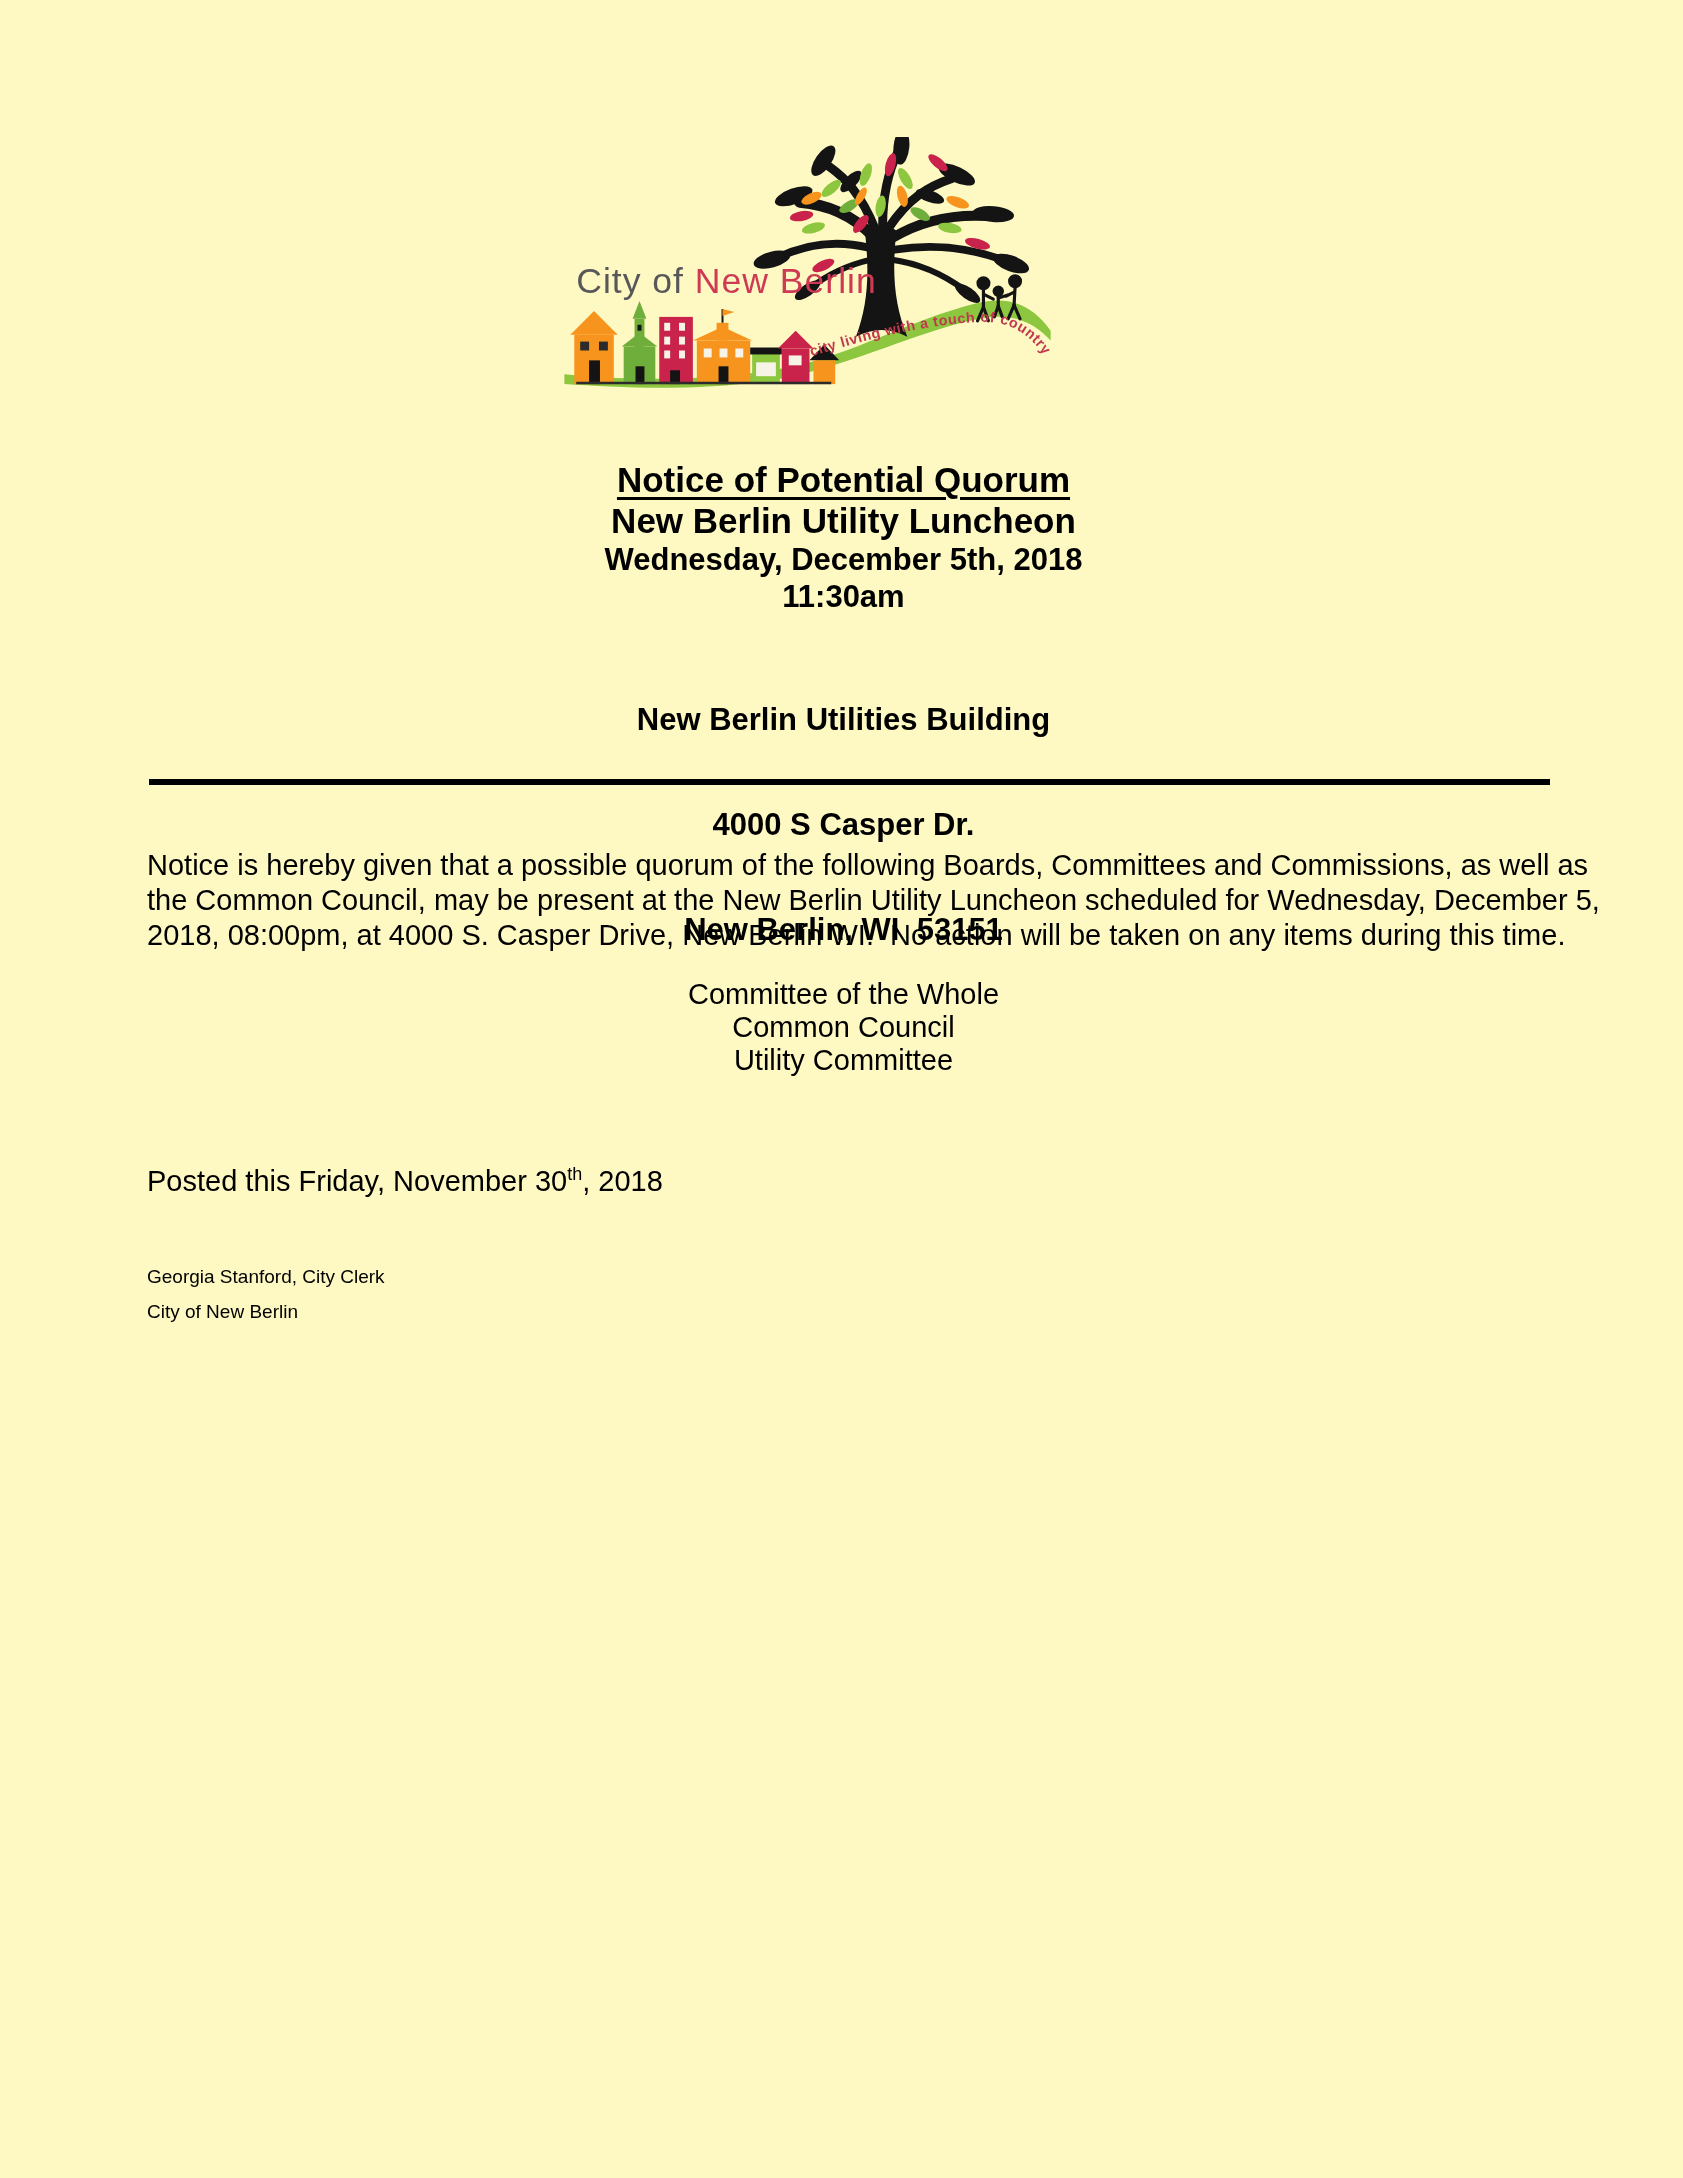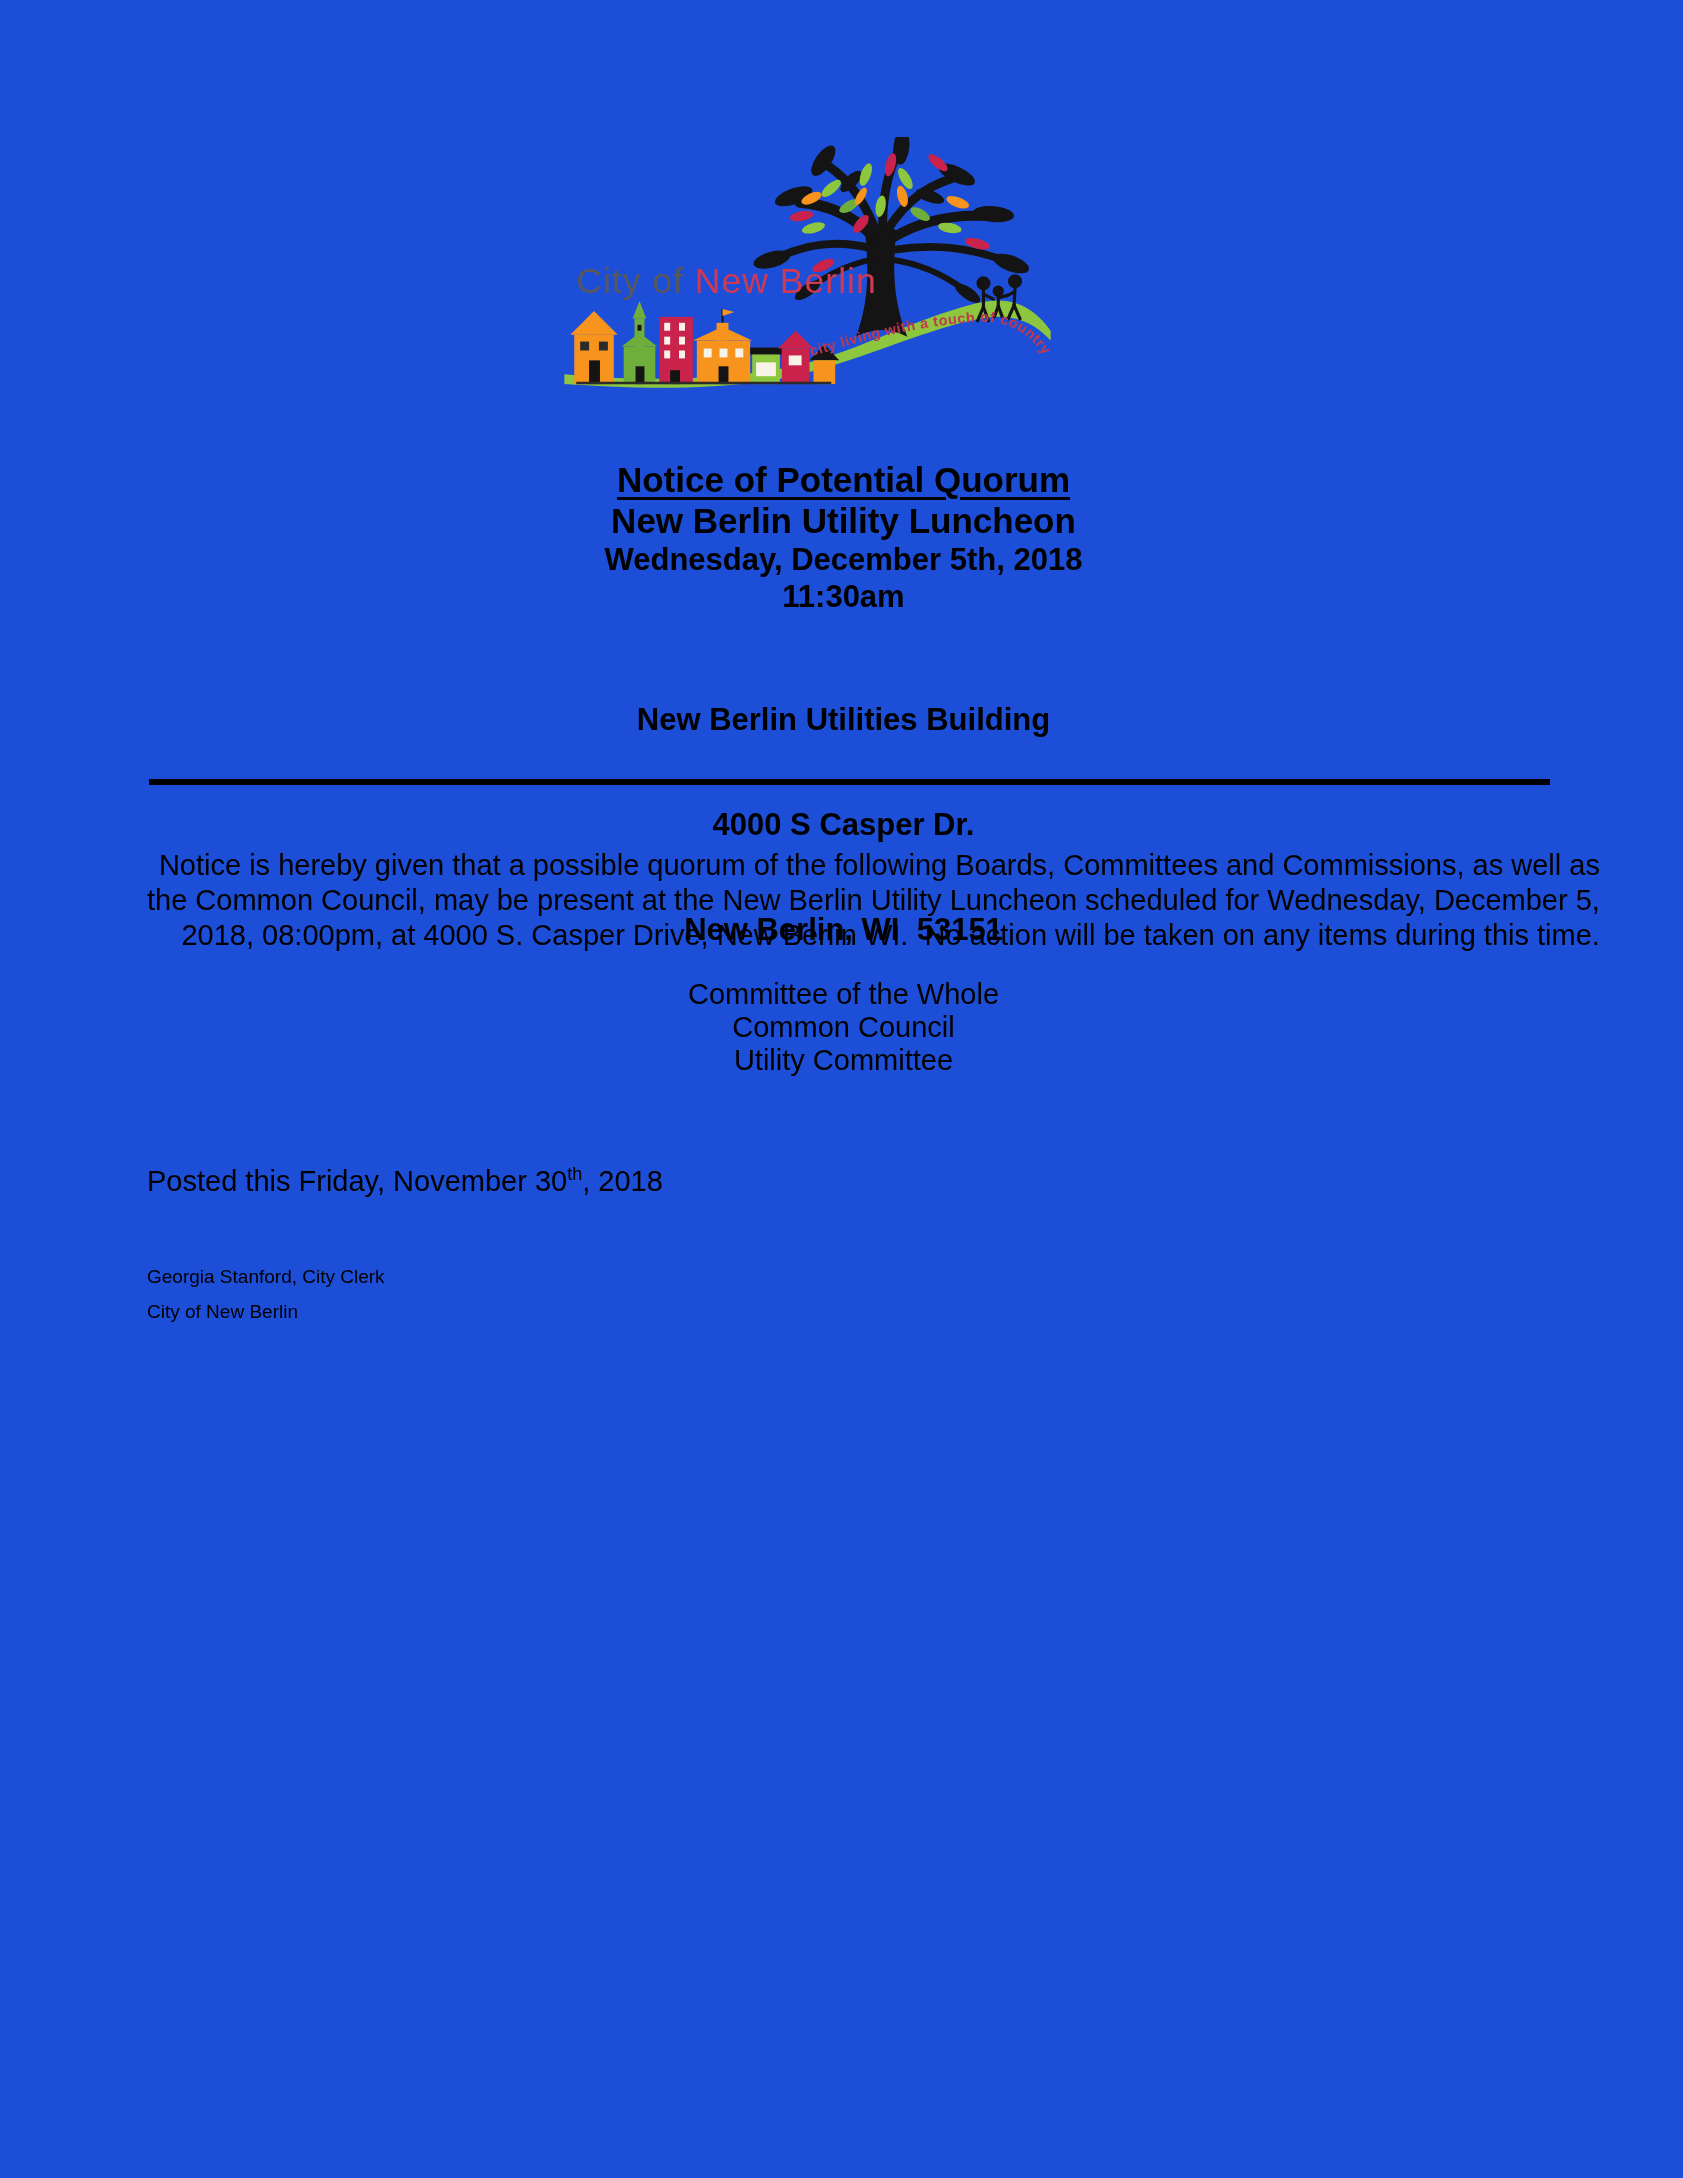--- a/index.html
+++ b/index.html
@@ -3,37 +3,37 @@
 <meta charset="utf-8">
 <style>
   html, body { margin: 0; padding: 0; background: #ffffff; }
   body {
     width: 1683px; height: 2178px;
     font-family: "Liberation Sans", sans-serif;
     color: #000000;
     position: relative;
     overflow: hidden;
   }
-  .page { position: relative; width: 1683px; height: 2178px; background: #1d4ed8; }
+  .page { position: relative; width: 1683px; height: 2178px; background: #fef9c3; }
 
   .logo-wrap { position: absolute; left: 564px; top: 137px; width: 490px; height: 255px; }
 
   .center-col { position: absolute; left: 2px; width: 1683px; text-align: center; }
 
   .title-block { top: 459px; font-weight: bold; }
   .title-line1 { font-size: 35px; line-height: 42px; text-decoration: underline; text-decoration-thickness: 3px; text-underline-offset: 5px; }
   .title-line2 { font-size: 35px; line-height: 40px; }
   .title-line3, .title-line4 { font-size: 31px; line-height: 37px; }
 
   .addr-block { top: 632px; font-weight: bold; font-size: 31px; line-height: 35px; white-space: pre; }
 
   .rule { position: absolute; left: 149px; top: 779px; width: 1401px; height: 6px; background: #000000; }
 
   .body-block { position: absolute; left: 147px; top: 848px; font-size: 29px; line-height: 35px; }
-  .body-block .line { white-space: pre; text-align: right; }
+  .body-block .line { white-space: pre; }
 
   .committee-block { top: 978px; font-size: 29px; line-height: 33px; }
 
   .posted-block { position: absolute; left: 147px; top: 1164px; font-size: 29px; line-height: 35px; }
   .posted-block sup { font-size: 0.62em; vertical-align: super; line-height: 0; }
 
   .signature-block { position: absolute; left: 147px; top: 1259px; font-size: 19px; line-height: 35px; }
 
   .line { display: block; }
 </style>

